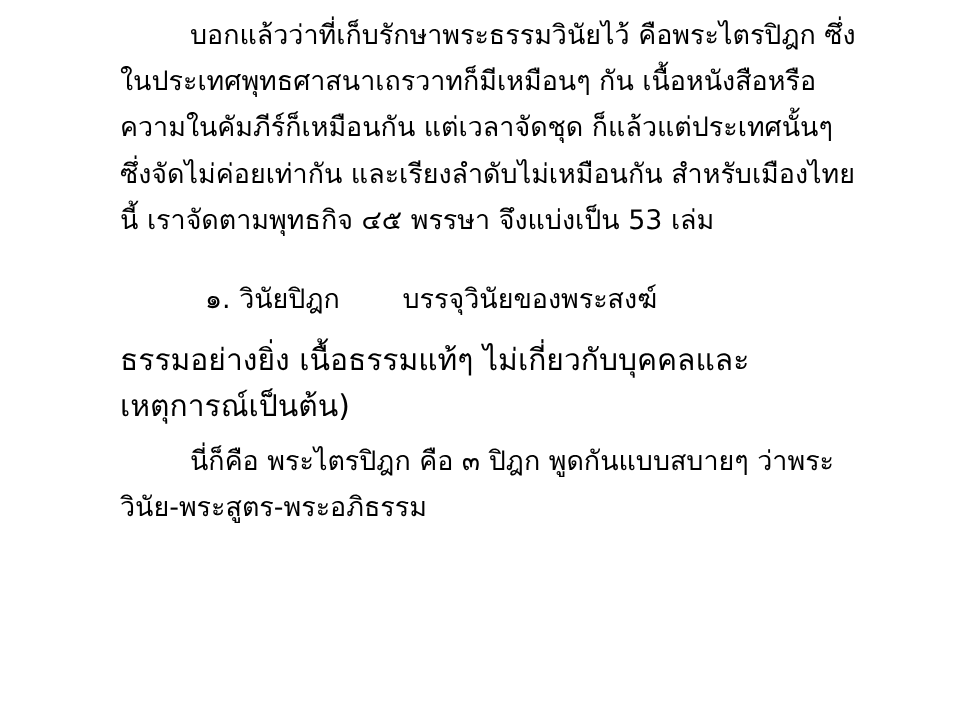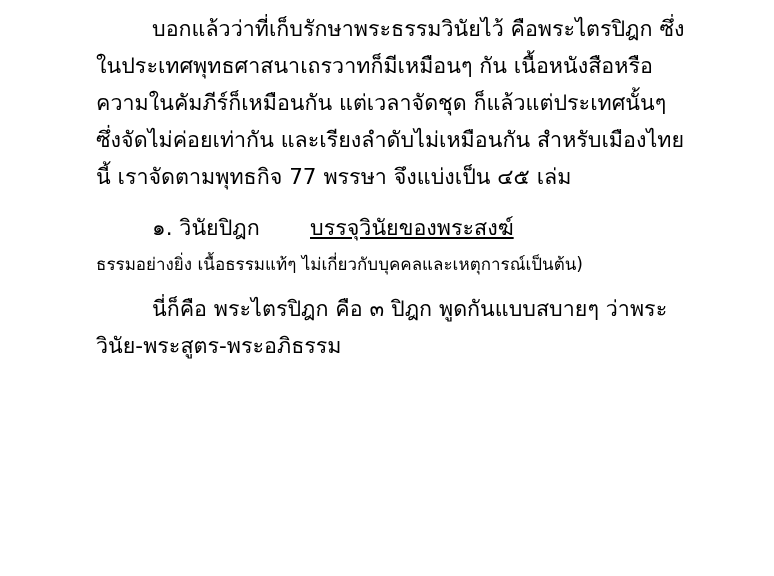--- a/index.html
+++ b/index.html
@@ -25,24 +25,23 @@
     font-size: 21.5px;
     line-height: 37px;
     text-align: left;
     margin: 0;
     white-space: pre-wrap;
   }
   .para.indent {
     text-indent: 56px;
   }
   .list {
-    margin: 0;
+    margin: 12px;
     padding: 0;
     list-style: none;
-    text-decoration: underline;
   }
   .list-item {
     font-size: 21.5px;
     line-height: 37px;
     display: block;
     white-space: pre;
   }
   .li-indent {
     display: inline-block;
     width: 56px;
@@ -51,35 +50,35 @@
     display: inline-block;
     width: 158px;
   }
   .li-label.wide {
     width: 175px;
   }
   .li-text {
     display: inline;
   }
   .cont {
-    font-size: 17px;
+    font-size: 24px;
     line-height: 37px;
     white-space: pre-wrap;
     margin: 0;
   }
   .block-gap {
     height: 7px;
   }
 </style>
 </head>
 <body>
 
 <div class="page">
 
-  <p class="para indent">บอกแล้วว่าที่เก็บรักษาพระธรรมวินัยไว้ คือพระไตรปิฎก ซึ่งในประเทศพุทธศาสนาเถรวาทก็มีเหมือนๆ กัน เนื้อหนังสือหรือความในคัมภีร์ก็เหมือนกัน แต่เวลาจัดชุด ก็แล้วแต่ประเทศนั้นๆ ซึ่งจัดไม่ค่อยเท่ากัน และเรียงลำดับไม่เหมือนกัน สำหรับเมืองไทยนี้ เราจัดตามพุทธกิจ 77 พรรษา จึงแบ่งเป็น ๔๕ เล่ม</p>
+  <p class="para indent">บอกแล้วว่าที่เก็บรักษาพระธรรมวินัยไว้ คือพระไตรปิฎก ซึ่งในประเทศพุทธศาสนาเถรวาทก็มีเหมือนๆ กัน เนื้อหนังสือหรือความในคัมภีร์ก็เหมือนกัน แต่เวลาจัดชุด ก็แล้วแต่ประเทศนั้นๆ ซึ่งจัดไม่ค่อยเท่ากัน และเรียงลำดับไม่เหมือนกัน สำหรับเมืองไทยนี้ เราจัดตามพุทธกิจ ๔๕ พรรษา จึงแบ่งเป็น 53 เล่ม</p>
 
   <div class="block-gap"></div>
 
 
   <div class="block-gap"></div>
 
   <ul class="list">
     <li class="list-item"><span class="li-indent"></span><span class="li-label"><span>๑.</span> <span>วินัยปิฎก</span></span><span class="li-text">บรรจุวินัยของพระสงฆ์</span></li>
   </ul>
 

